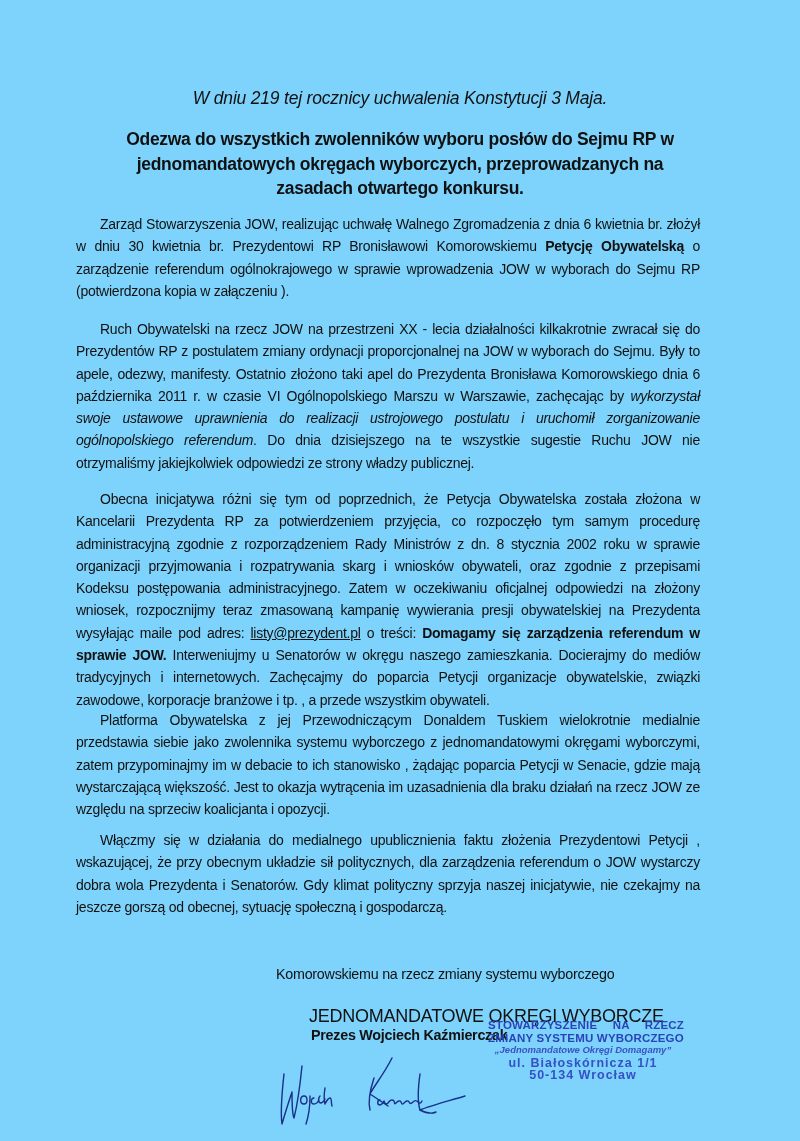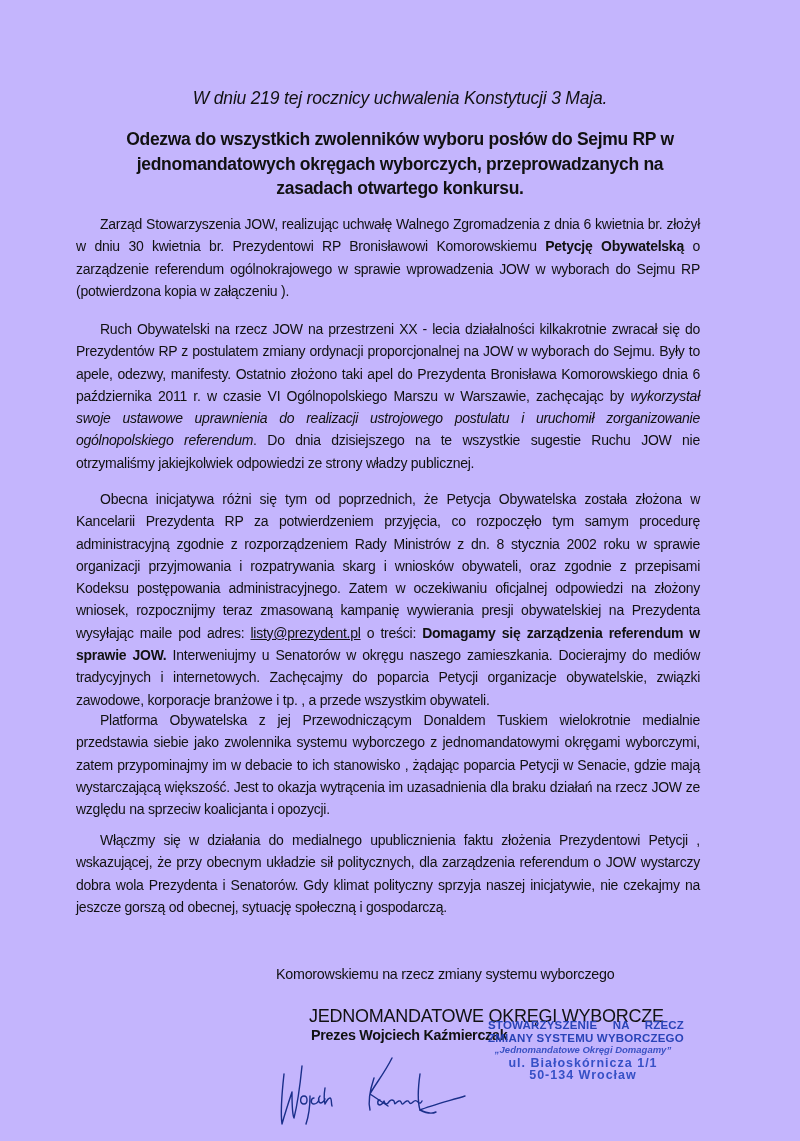--- a/index.html
+++ b/index.html
@@ -1,18 +1,18 @@
 <!DOCTYPE html>
 <html><head>
 <meta charset="utf-8">
 <style>
   html, body { margin: 0; padding: 0; background: #ffffff; }
   body { width: 800px; height: 1141px; position: relative; overflow: hidden;
          font-family: "Liberation Sans", "DejaVu Sans", sans-serif; color: #111; }
-  .page { position: absolute; left: 0; top: 0; width: 800px; height: 1141px; background: #c4b5fd; }
+  .page { position: absolute; left: 0; top: 0; width: 800px; height: 1141px; background: #7dd3fc; }
   .dateline { position: absolute; top: 88px; left: 0; width: 800px; text-align: center;
               font-style: italic; font-size: 17.5px; letter-spacing: -0.2px; }
   .title { position: absolute; top: 127px; left: 100px; width: 600px; text-align: center;
            font-weight: bold; font-size: 17.5px; line-height: 24.5px; letter-spacing: -0.3px; }
   .para { position: absolute; left: 76px; width: 624px; font-size: 14px; line-height: 22.3px;
           text-align: justify; text-indent: 24px; letter-spacing: -0.25px; }
   .para b { font-weight: bold; }
   .para i { font-style: italic; }
   .para a { color: #111; text-decoration: underline; }
   #p1 { top: 213px; }

